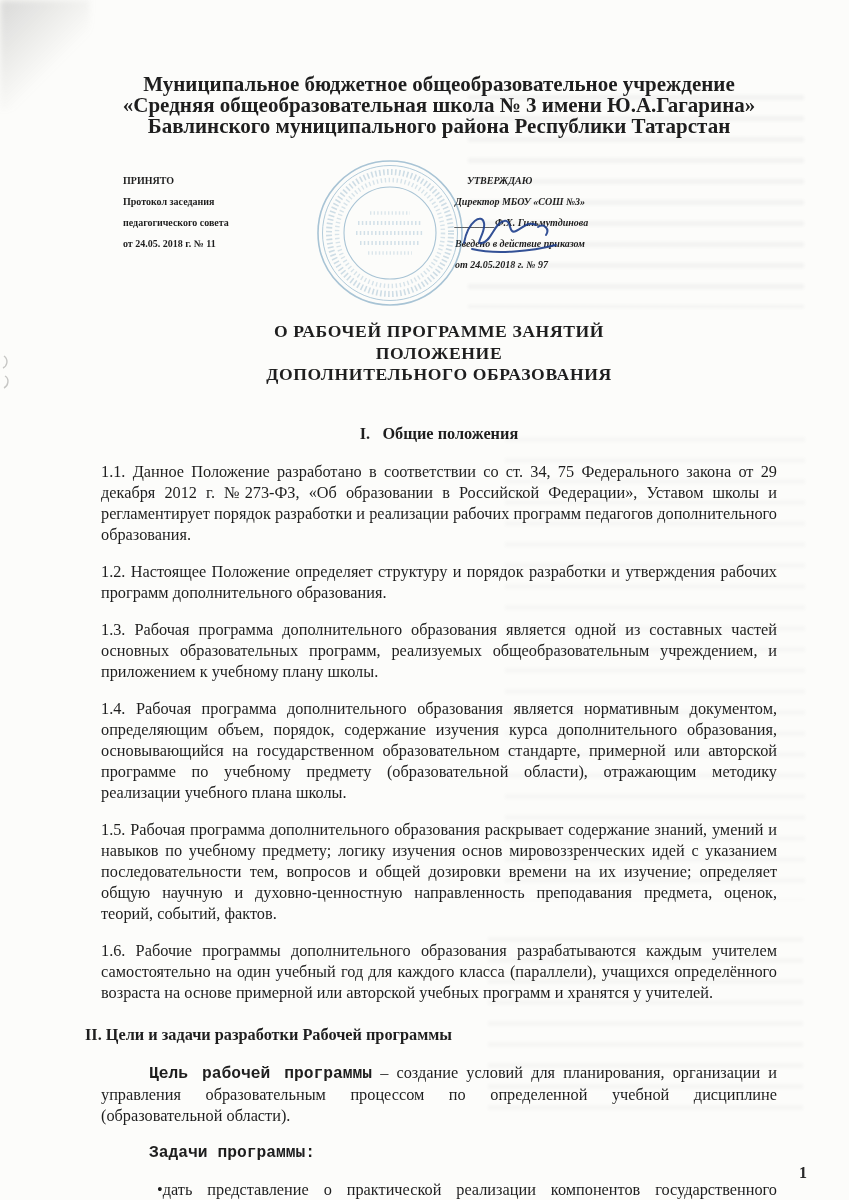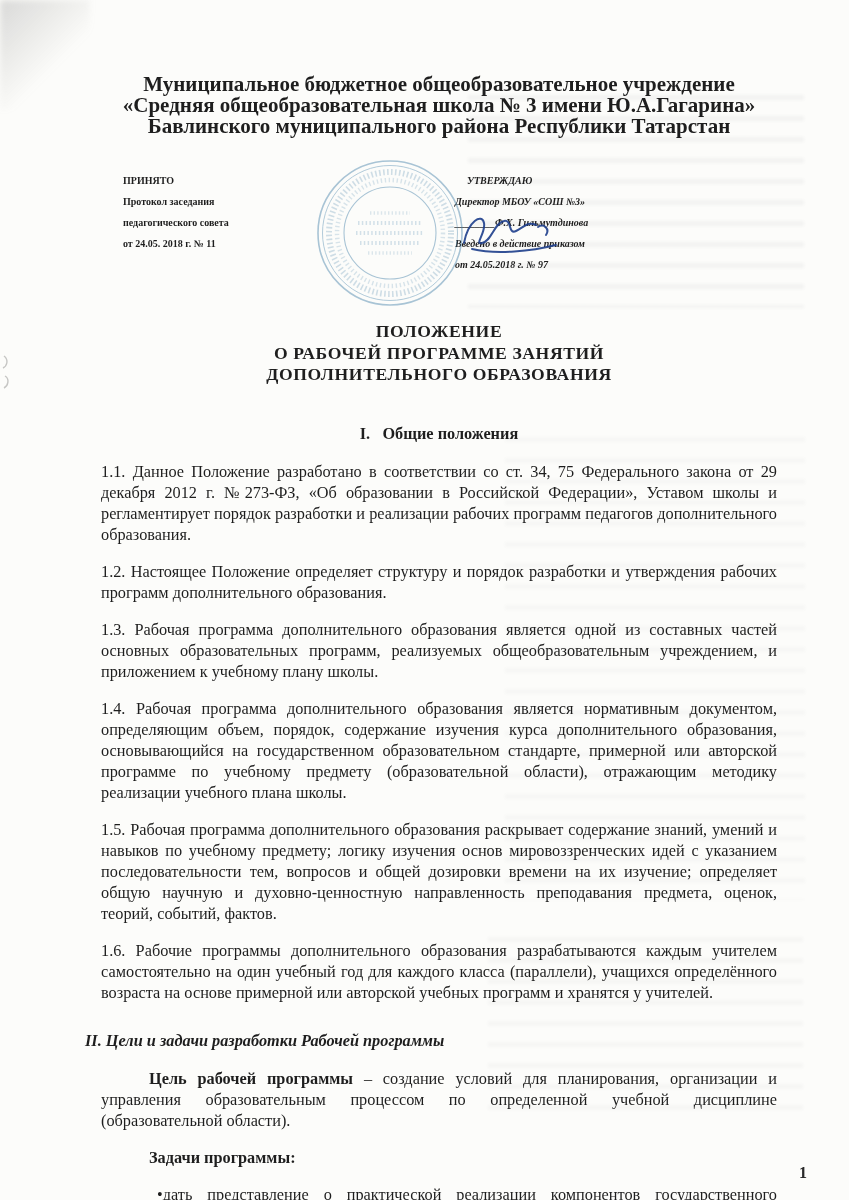--- a/index.html
+++ b/index.html
@@ -42,25 +42,25 @@
   .approval .right{margin-left:72px;width:300px;position:relative;}
   .approval .right .c{text-align:left;font-style:italic;}
   .approval .right .t{padding-left:12px;}
 
   .doc-title{
     margin-top:46px;text-align:center;font-weight:bold;
     font-size:17.6px;line-height:21.5px;letter-spacing:0.6px;
   }
 
   .sec-heading{margin-top:37px;margin-bottom:17px;font-weight:bold;text-align:center;}
-  .sec2-heading{margin-top:27px;margin-bottom:17px;font-weight:bold;text-align:left;font-style:italic;}
+  .sec2-heading{margin-top:21px;margin-bottom:17px;font-weight:bold;text-align:left;}
   .para{margin:16px;}
   .indent{text-indent:48px;}
   .task{text-indent:56px;}
-  .bold{font-weight:bold;}
+  .bold{font-weight:bold;font-family:Liberation Mono, monospace;}
 
   .stamp{position:absolute;left:312px;top:155px;width:156px;height:156px;pointer-events:none;opacity:0.85;}
   .signature{position:absolute;left:452px;top:203px;width:130px;height:58px;pointer-events:none;}
 
   .page-number{
     position:absolute;right:42px;bottom:18px;
     font-size:16px;font-weight:bold;color:#2a2a2a;
   }
   .edge-artifact{position:absolute;left:1px;top:352px;pointer-events:none;opacity:0.55;}
 </style>
@@ -92,22 +92,22 @@
       <div class="right">
         <div class="c t">УТВЕРЖДАЮ</div>
         <div class="c">Директор МБОУ «СОШ №3»</div>
         <div class="c">________Ф.Х. Гильмутдинова</div>
         <div class="c">Введено в действие приказом</div>
         <div class="c">от  24.05.2018 г. № 97</div>
       </div>
     </div>
 
     <div class="doc-title">
+      <div>О РАБОЧЕЙ ПРОГРАММЕ ЗАНЯТИЙ</div>
       <div>ПОЛОЖЕНИЕ</div>
-      <div>О РАБОЧЕЙ ПРОГРАММЕ ЗАНЯТИЙ</div>
       <div>ДОПОЛНИТЕЛЬНОГО ОБРАЗОВАНИЯ</div>
     </div>
 
     <div class="sec-heading">I.&nbsp;&nbsp;&nbsp;Общие положения</div>
 
     <div class="para">1.1. Данное Положение разработано в соответствии со ст. 34, 75 Федерального закона от 29 декабря 2012 г. №273-ФЗ, «Об образовании в Российской Федерации», Уставом школы и регламентирует порядок разработки и реализации рабочих программ педагогов дополнительного образования.</div>
     <div class="para">1.2. Настоящее Положение определяет структуру и порядок разработки и утверждения рабочих программ  дополнительного образования.</div>
     <div class="para">1.3. Рабочая программа дополнительного образования  является одной из составных частей основных образовательных программ, реализуемых общеобразовательным учреждением, и приложением к учебному плану школы.</div>
     <div class="para">1.4. Рабочая программа дополнительного образования  является нормативным документом, определяющим объем, порядок, содержание изучения курса дополнительного образования, основывающийся на государственном образовательном стандарте, примерной или авторской программе по учебному предмету (образовательной области), отражающим методику реализации учебного плана школы.</div>
     <div class="para">1.5. Рабочая программа дополнительного образования  раскрывает содержание знаний, умений и навыков по учебному предмету; логику изучения основ мировоззренческих идей с указанием последовательности тем, вопросов и общей дозировки времени на их изучение; определяет общую научную и духовно-ценностную направленность преподавания предмета, оценок, теорий, событий, фактов.</div>

